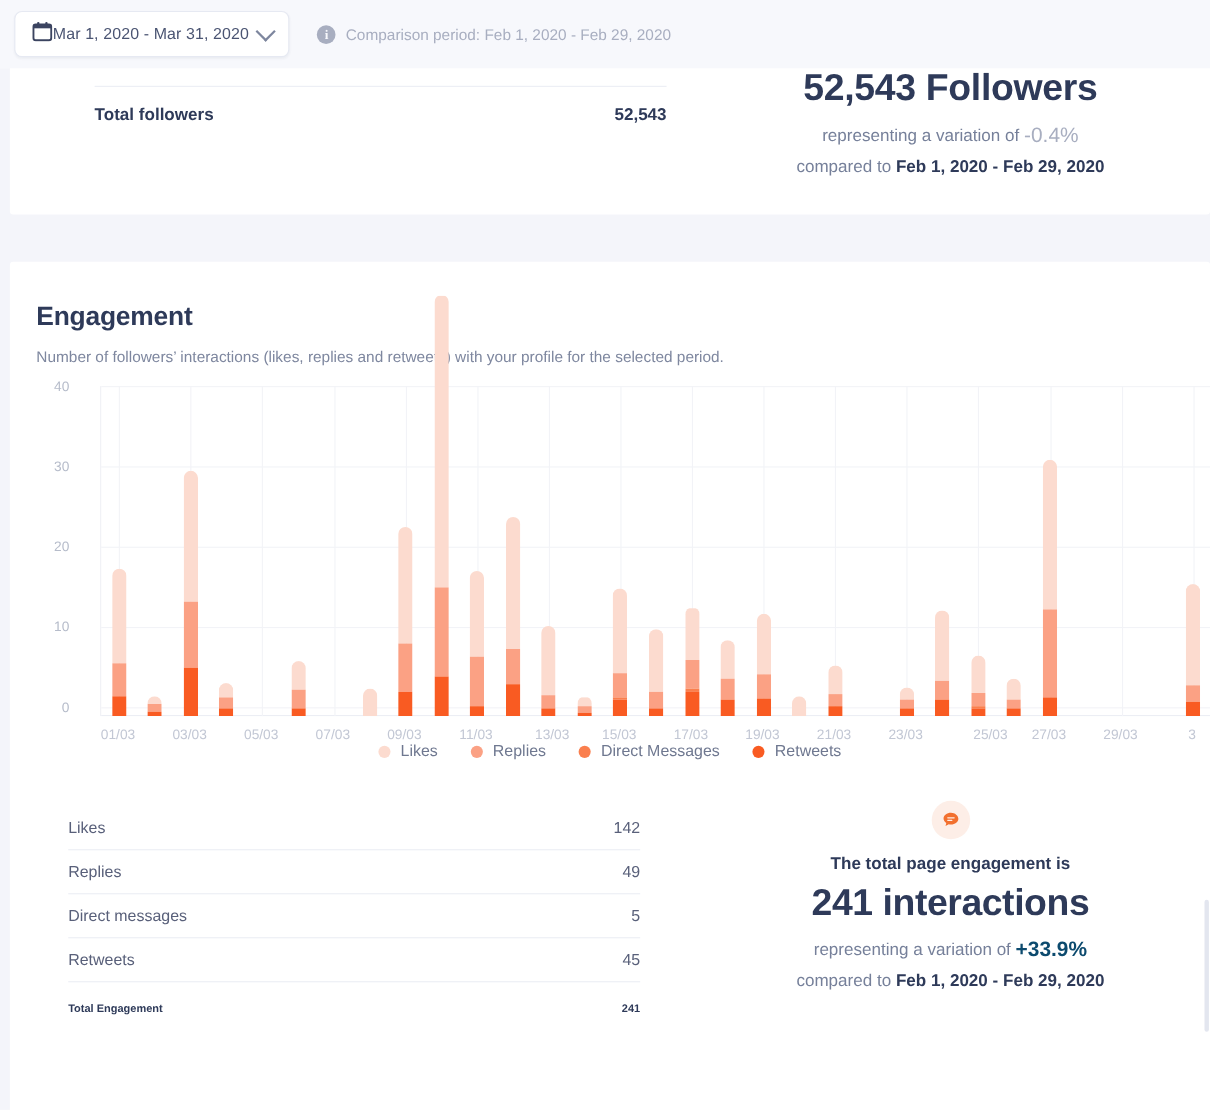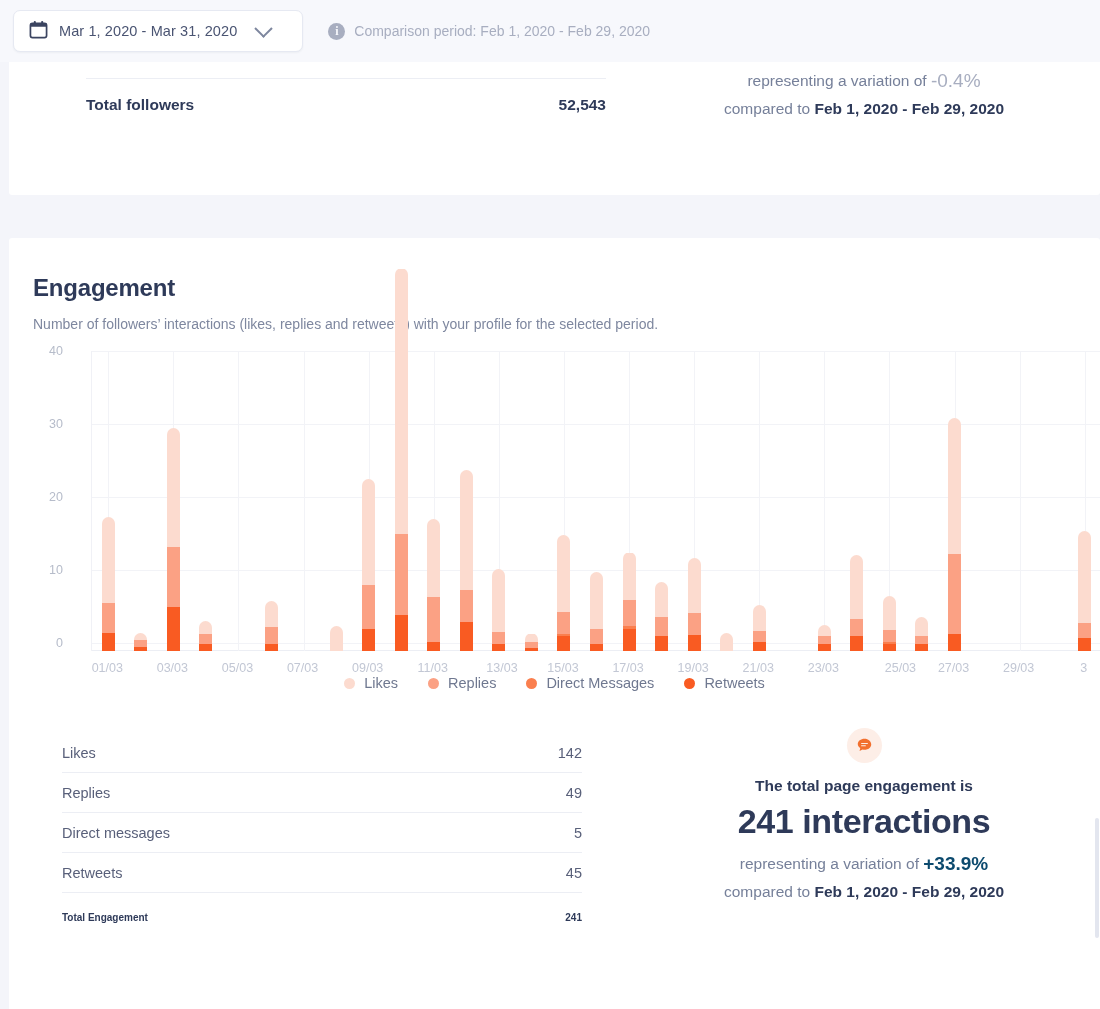--- a/index.html
+++ b/index.html
@@ -28,24 +28,23 @@
     align-items: center;
     padding-left: 13px;
   }
   .date-pill {
     height: 42px;
     background: #ffffff;
     border: 1px solid #e6e9f2;
     border-radius: 7px;
     display: flex;
     align-items: center;
-    padding: 0 32px 0 15px;
+    padding: 0 14px 0 15px;
     box-sizing: border-box;
     box-shadow: 0 1px 2px rgba(40,50,80,0.05);
-    gap: 11px;
   }
   .date-pill .label {
     font-size: 14.5px;
     color: #4a5472;
     letter-spacing: .1px;
     white-space: nowrap;
   }
   .chev {
     width: 11px; height: 11px;
     border-right: 2px solid #7d869e;
@@ -378,20 +377,21 @@
   <div class="card card-followers">
     <div class="followers-left">
       <div class="row-line"></div>
       <div class="tf-row">
         <span>Total followers</span>
         <span>52,543</span>
       </div>
     </div>
 
     <div class="followers-right">
+      <div class="big-head">52,543 Followers</div>
       <div class="sub-line">
         <span>representing a variation of </span><span class="var-neg">-0.4%</span>
       </div>
       <div class="sub-line" style="margin-top:2px">
         <span>compared to </span><b>Feb 1, 2020 - Feb 29, 2020</b>
       </div>
     </div>
   </div>
 
   <div class="card card-engagement">

